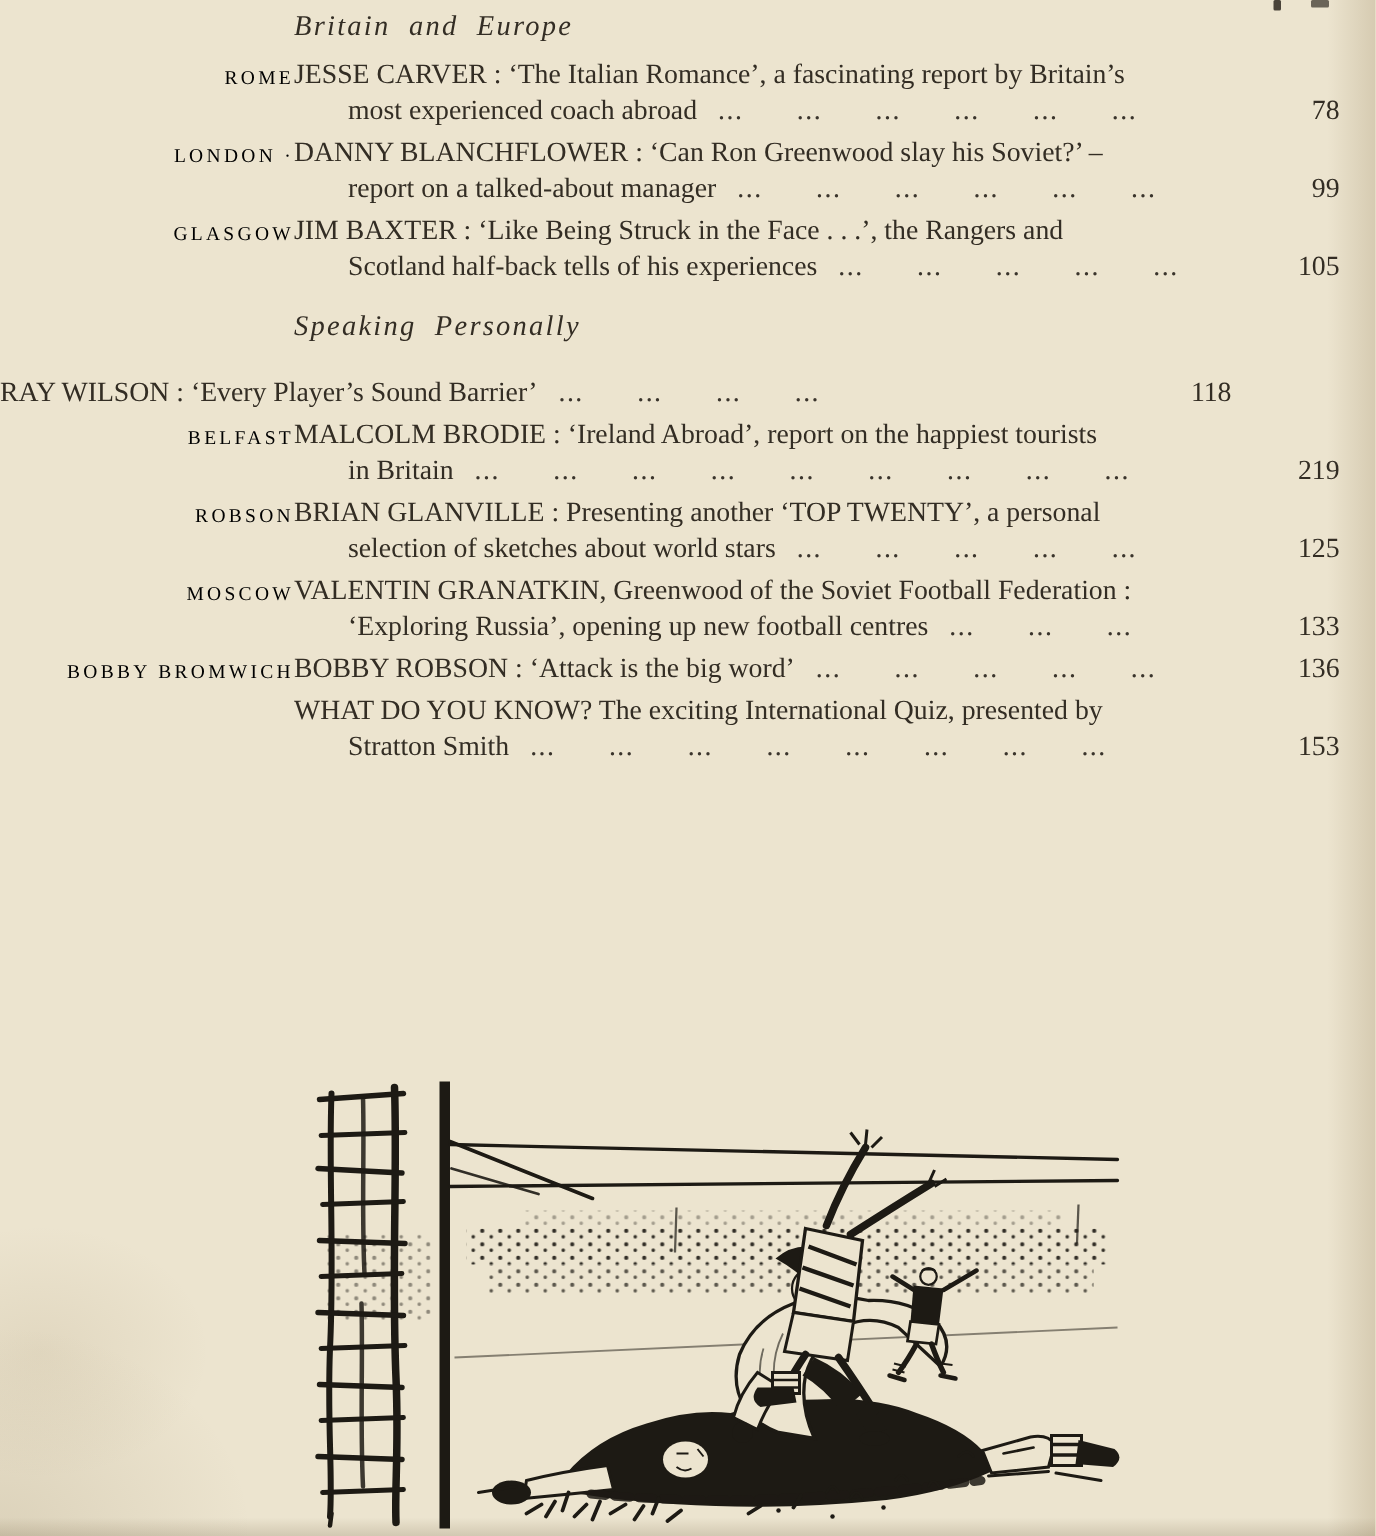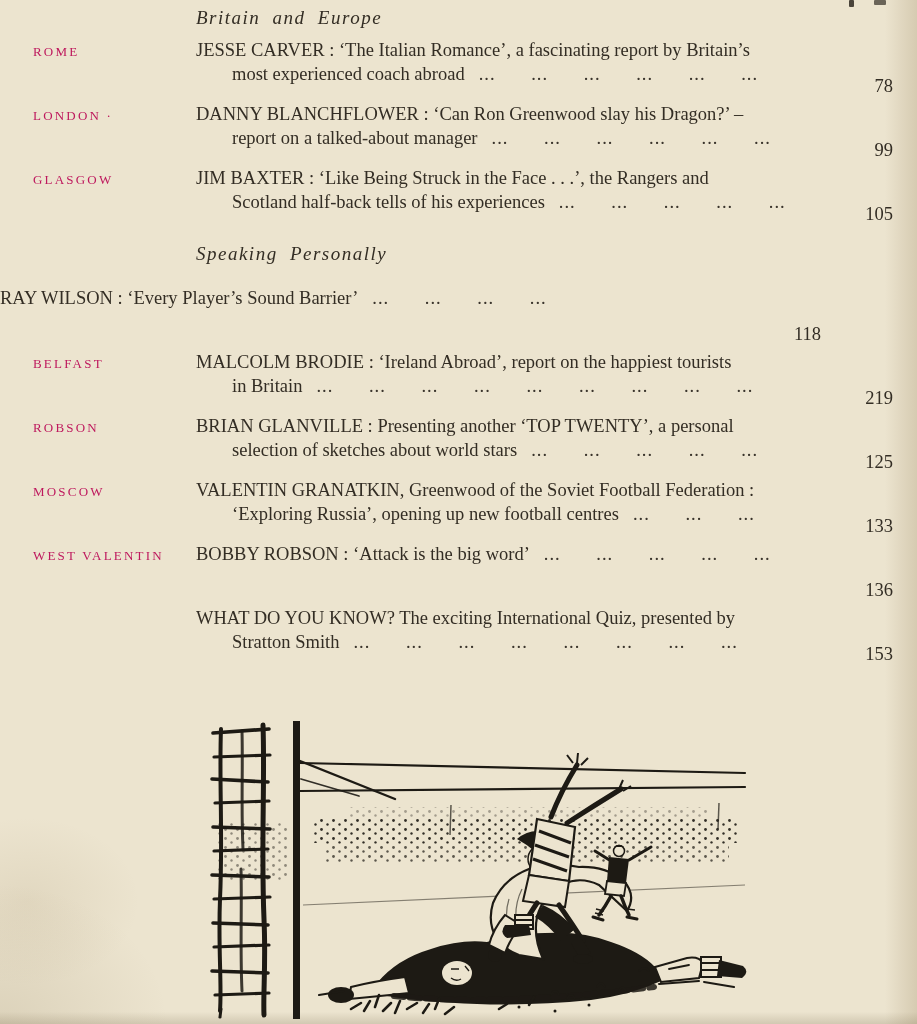--- a/index.html
+++ b/index.html
@@ -27,28 +27,28 @@
     font-style:italic;font-size:19px;line-height:24px;
     margin:0 0 8px 196px;letter-spacing:1.5px;word-spacing:6px;
   }
   .heading.h2{margin-top:16px;margin-bottom:20px;}
   .entry{
     display:grid;grid-template-columns:196px 1fr 72px;
     padding-right:24px;margin-bottom:4px;
   }
   .loc{
     padding:6px 0 0 33px;font-size:13px;letter-spacing:2.2px;
-    white-space:nowrap;color:#be185d;
+    white-space:nowrap;color:#000000;text-align:right;
   }
   .content{font-size:18.5px;line-height:24px;}
   .content .l1{white-space:nowrap;}
   .content .l2{padding-left:36px;white-space:nowrap;}
   .leader{word-spacing:30px;margin-left:14px;letter-spacing:1px;color:#3a342c;}
   .pagenum{
-    align-self:end;text-align:right;font-size:18.5px;line-height:24px;margin-top:36px;
+    align-self:end;text-align:right;font-size:18.5px;line-height:24px;
   }
 
   .illustration{position:absolute;left:199px;top:718px;width:550px;height:302px;}
   .illustration svg{display:block;width:100%;height:100%;}
 </style>
 </head>
 <body>
 
 <div class="page-shade"></div>
 <div class="frag f1"></div>
@@ -63,21 +63,21 @@
     <div class="content">
       <div class="l1"><span>JESSE CARVER :  ‘The Italian Romance’, a fascinating report by Britain’s</span></div>
       <div class="l2"><span>most experienced coach abroad</span><span class="leader">... ... ... ... ... ...</span></div>
     </div>
     <div class="pagenum">78</div>
   </div>
 
   <div class="entry">
     <div class="loc">LONDON ·</div>
     <div class="content">
-      <div class="l1"><span>DANNY BLANCHFLOWER :  ‘Can Ron Greenwood slay his Dragon?’ –</span></div>
+      <div class="l1"><span>DANNY BLANCHFLOWER :  ‘Can Ron Greenwood slay his Soviet?’ –</span></div>
       <div class="l2"><span>report on a talked-about manager</span><span class="leader">... ... ... ... ... ...</span></div>
     </div>
     <div class="pagenum">99</div>
   </div>
 
   <div class="entry">
     <div class="loc">GLASGOW</div>
     <div class="content">
       <div class="l1"><span>JIM BAXTER :  ‘Like Being Struck in the Face . . .’, the Rangers and</span></div>
       <div class="l2"><span>Scotland half-back tells of his experiences</span><span class="leader">... ... ... ... ...</span></div>
@@ -116,21 +116,21 @@
   <div class="entry">
     <div class="loc">MOSCOW</div>
     <div class="content">
       <div class="l1"><span>VALENTIN GRANATKIN, Greenwood of the Soviet Football Federation :</span></div>
       <div class="l2"><span>‘Exploring Russia’, opening up new football centres</span><span class="leader">... ... ...</span></div>
     </div>
     <div class="pagenum">133</div>
   </div>
 
   <div class="entry">
-    <div class="loc">WEST VALENTIN</div>
+    <div class="loc">BOBBY BROMWICH</div>
     <div class="content">
       <div class="l1"><span>BOBBY ROBSON :  ‘Attack is the big word’</span><span class="leader">... ... ... ... ...</span></div>
     </div>
     <div class="pagenum">136</div>
   </div>
 
 
   <div class="entry">
     <div class="loc"></div>
     <div class="content">

